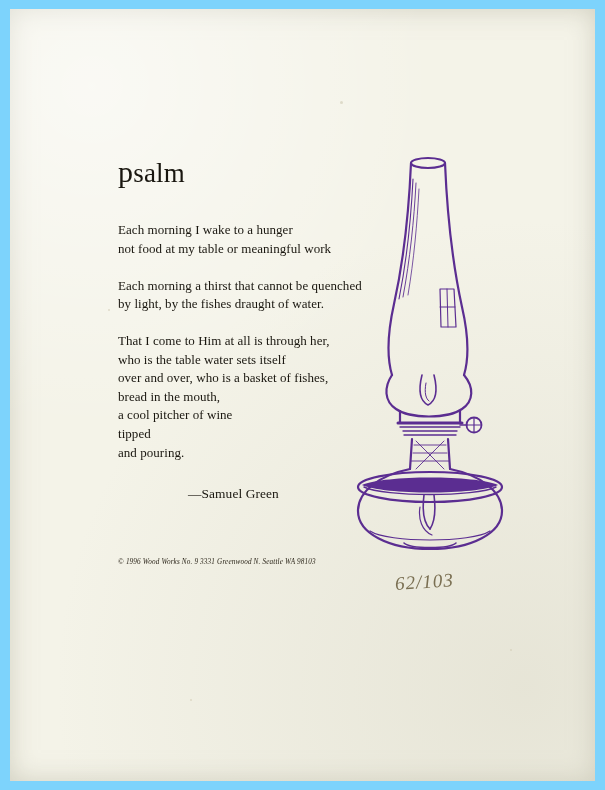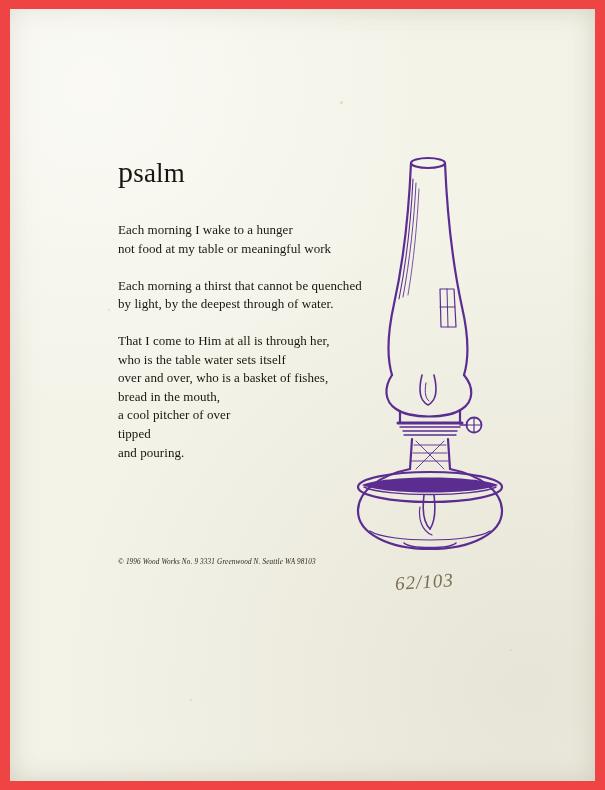--- a/index.html
+++ b/index.html
@@ -11,21 +11,21 @@
     width: 605px;
     height: 790px;
     overflow: hidden;
     font-family: "Liberation Serif", serif;
   }
   .page {
     position: absolute;
     left: 0; top: 0;
     width: 605px;
     height: 790px;
-    background: #ef4444;
+    background: #7dd3fc;
   }
   
   .paper {
     position: absolute;
     left: 10px; top: 9px;
     width: 585px;
     height: 772px;
     background: #f4f3e8;
     box-shadow: inset 0 0 26px rgba(180,178,160,0.55);
   }
@@ -125,33 +125,34 @@
     <div class="speck" style="left:180px; top:690px; width:2px; height:2px;"></div>
 
     <div class="poem">
       <h1 class="poem-title"><span class="drop">p</span><span>salm</span></h1>
 
       <p class="stanza">
         <span class="line">Each morning I wake to a hunger</span><br>
         <span class="line">not food at my table or meaningful work</span><br>
         <br>
         <span class="line">Each morning a thirst that cannot be quenched</span><br>
-        <span class="line">by light, by the deepest through of water.</span>
+        <span class="line">by light, by the fishes draught of water.</span>
       </p>
 
       <p class="stanza">
         <span class="line">That I come to Him at all is through her,</span><br>
         <span class="line">who is the table water sets itself</span><br>
         <span class="line">over and over, who is a basket of fishes,</span><br>
         <span class="line">bread in the mouth,</span><br>
-        <span class="line">a cool pitcher of over</span><br>
+        <span class="line">a cool pitcher of wine</span><br>
         <span class="line">tipped</span><br>
         <span class="line">and pouring.</span>
       </p>
 
+      <p class="byline">—Samuel Green</p>
     </div>
 
     <div class="colophon">
       <span class="circ">©</span>
       <span>1996  Wood Works No. 9  3331 Greenwood N. Seattle WA 98103</span>
     </div>
 
     <div class="edition">62/103</div>
 
     <div class="lamp">

